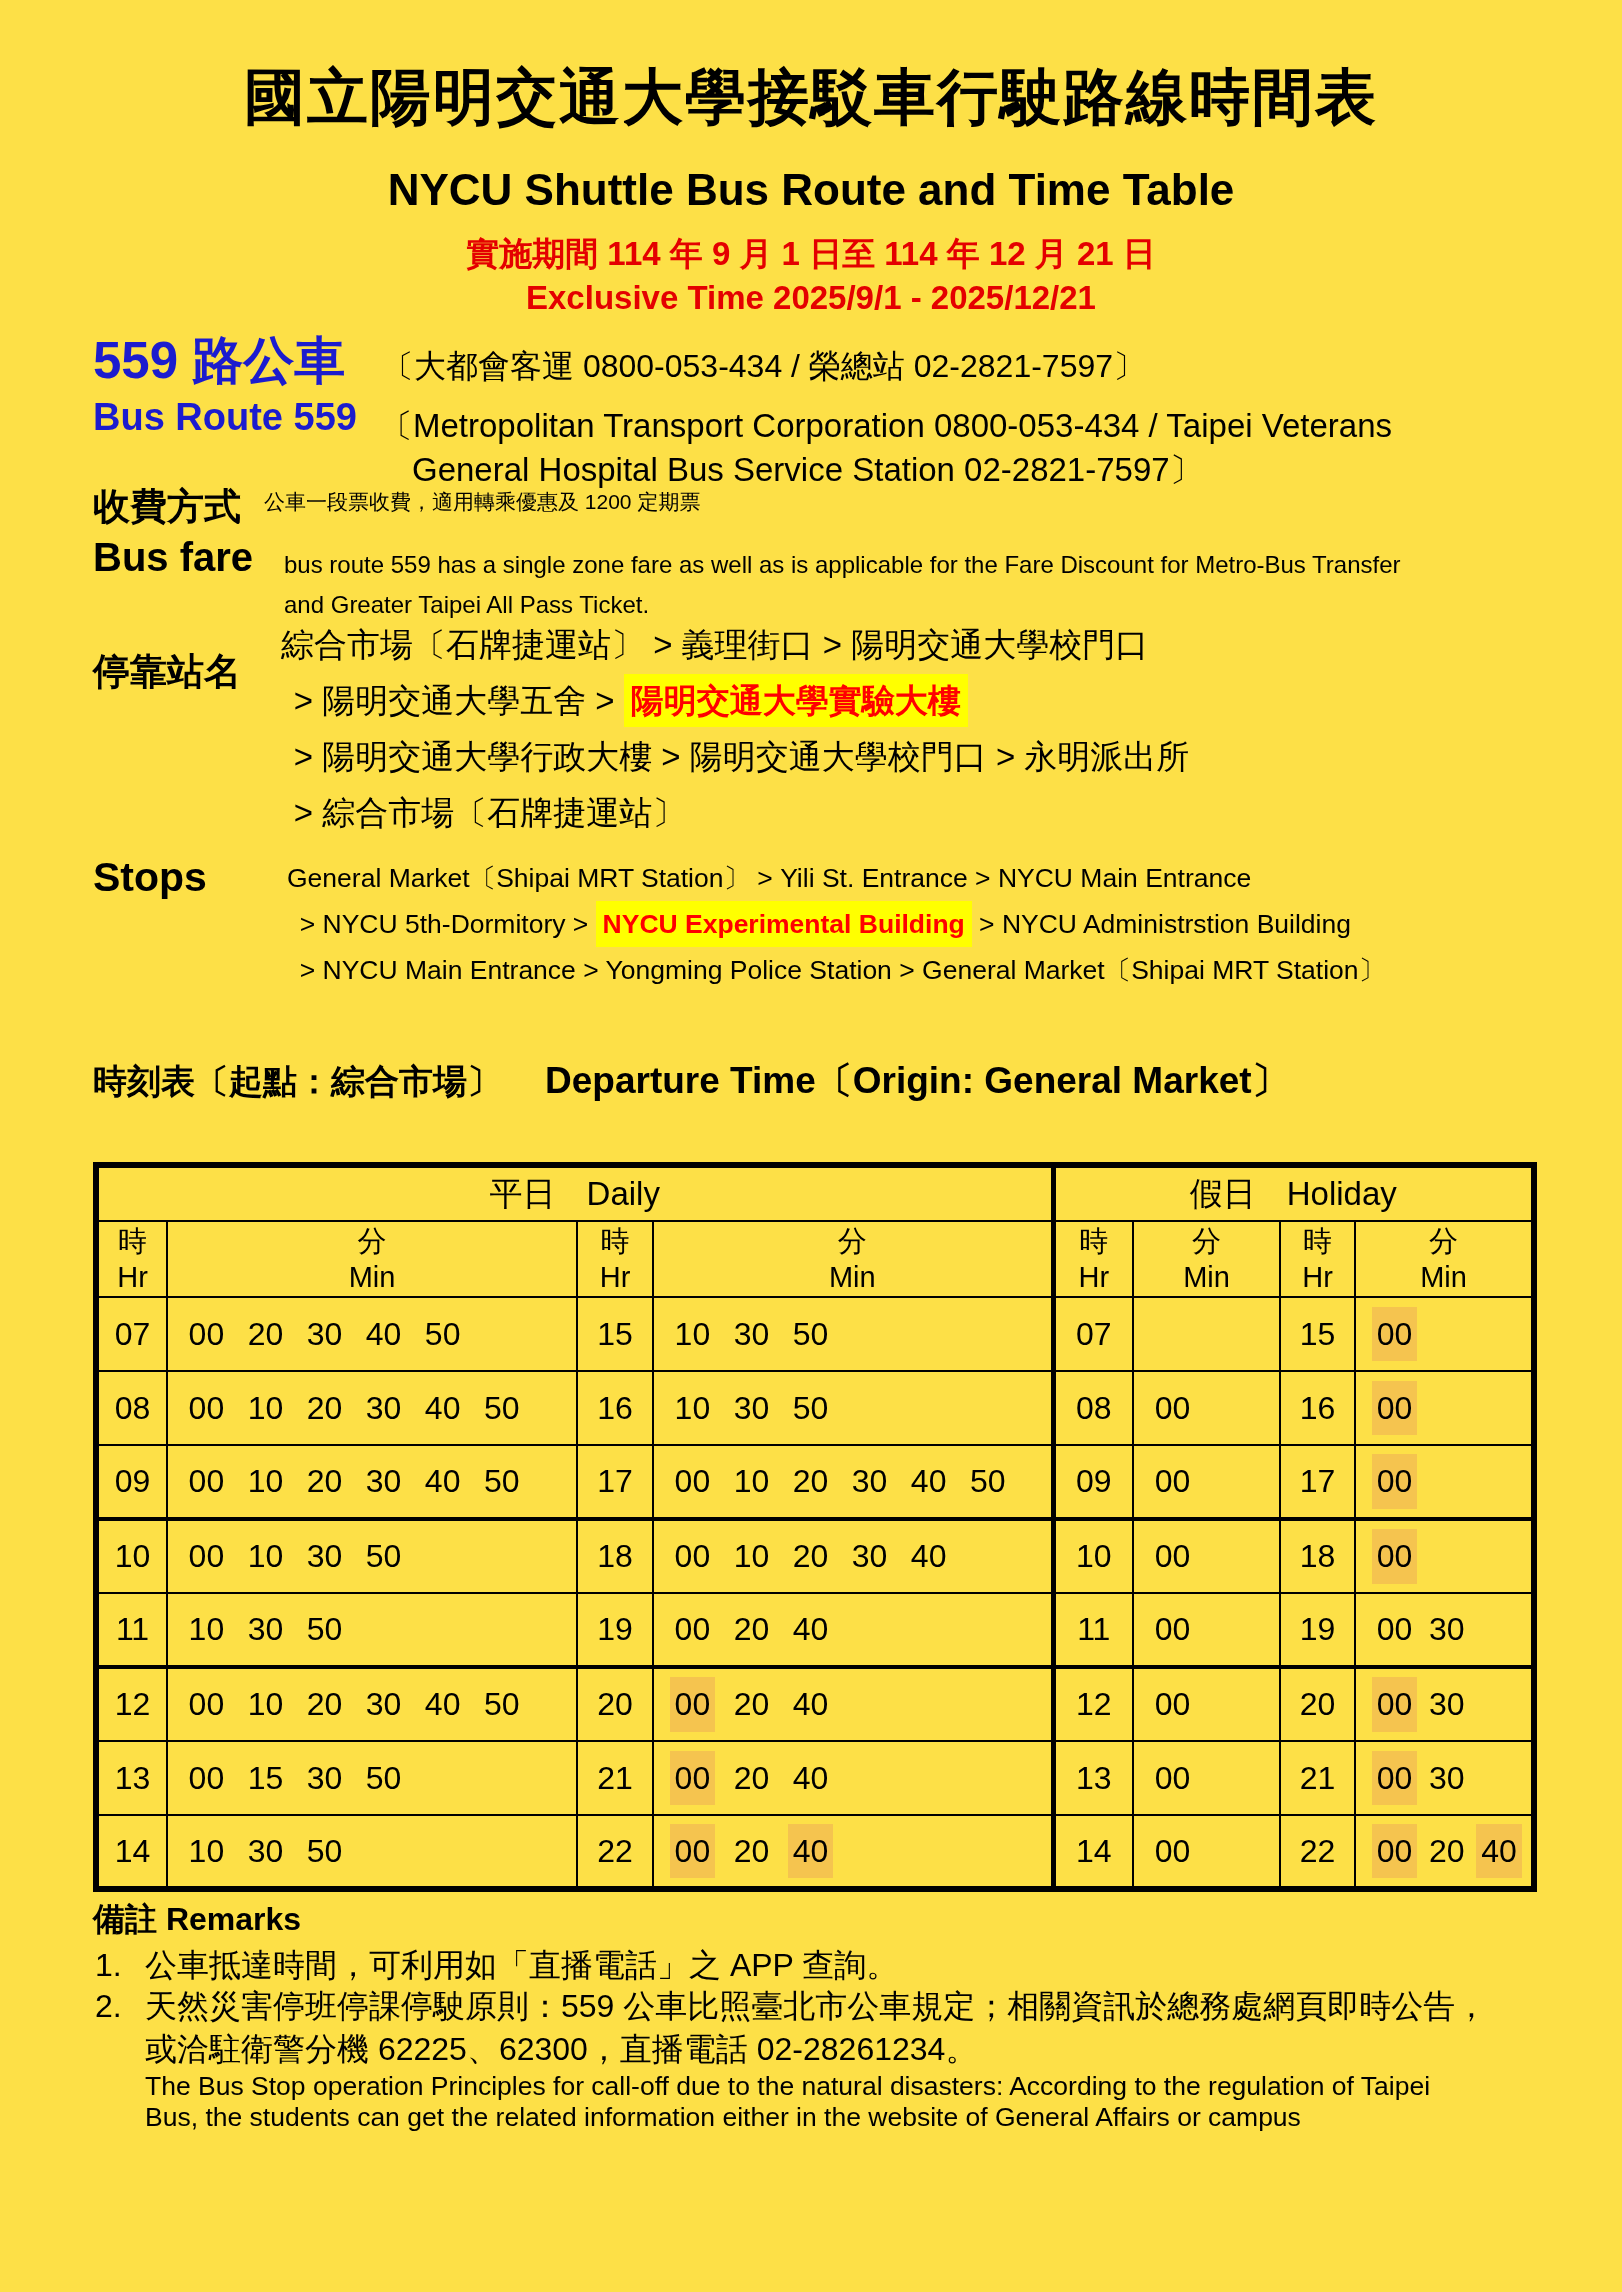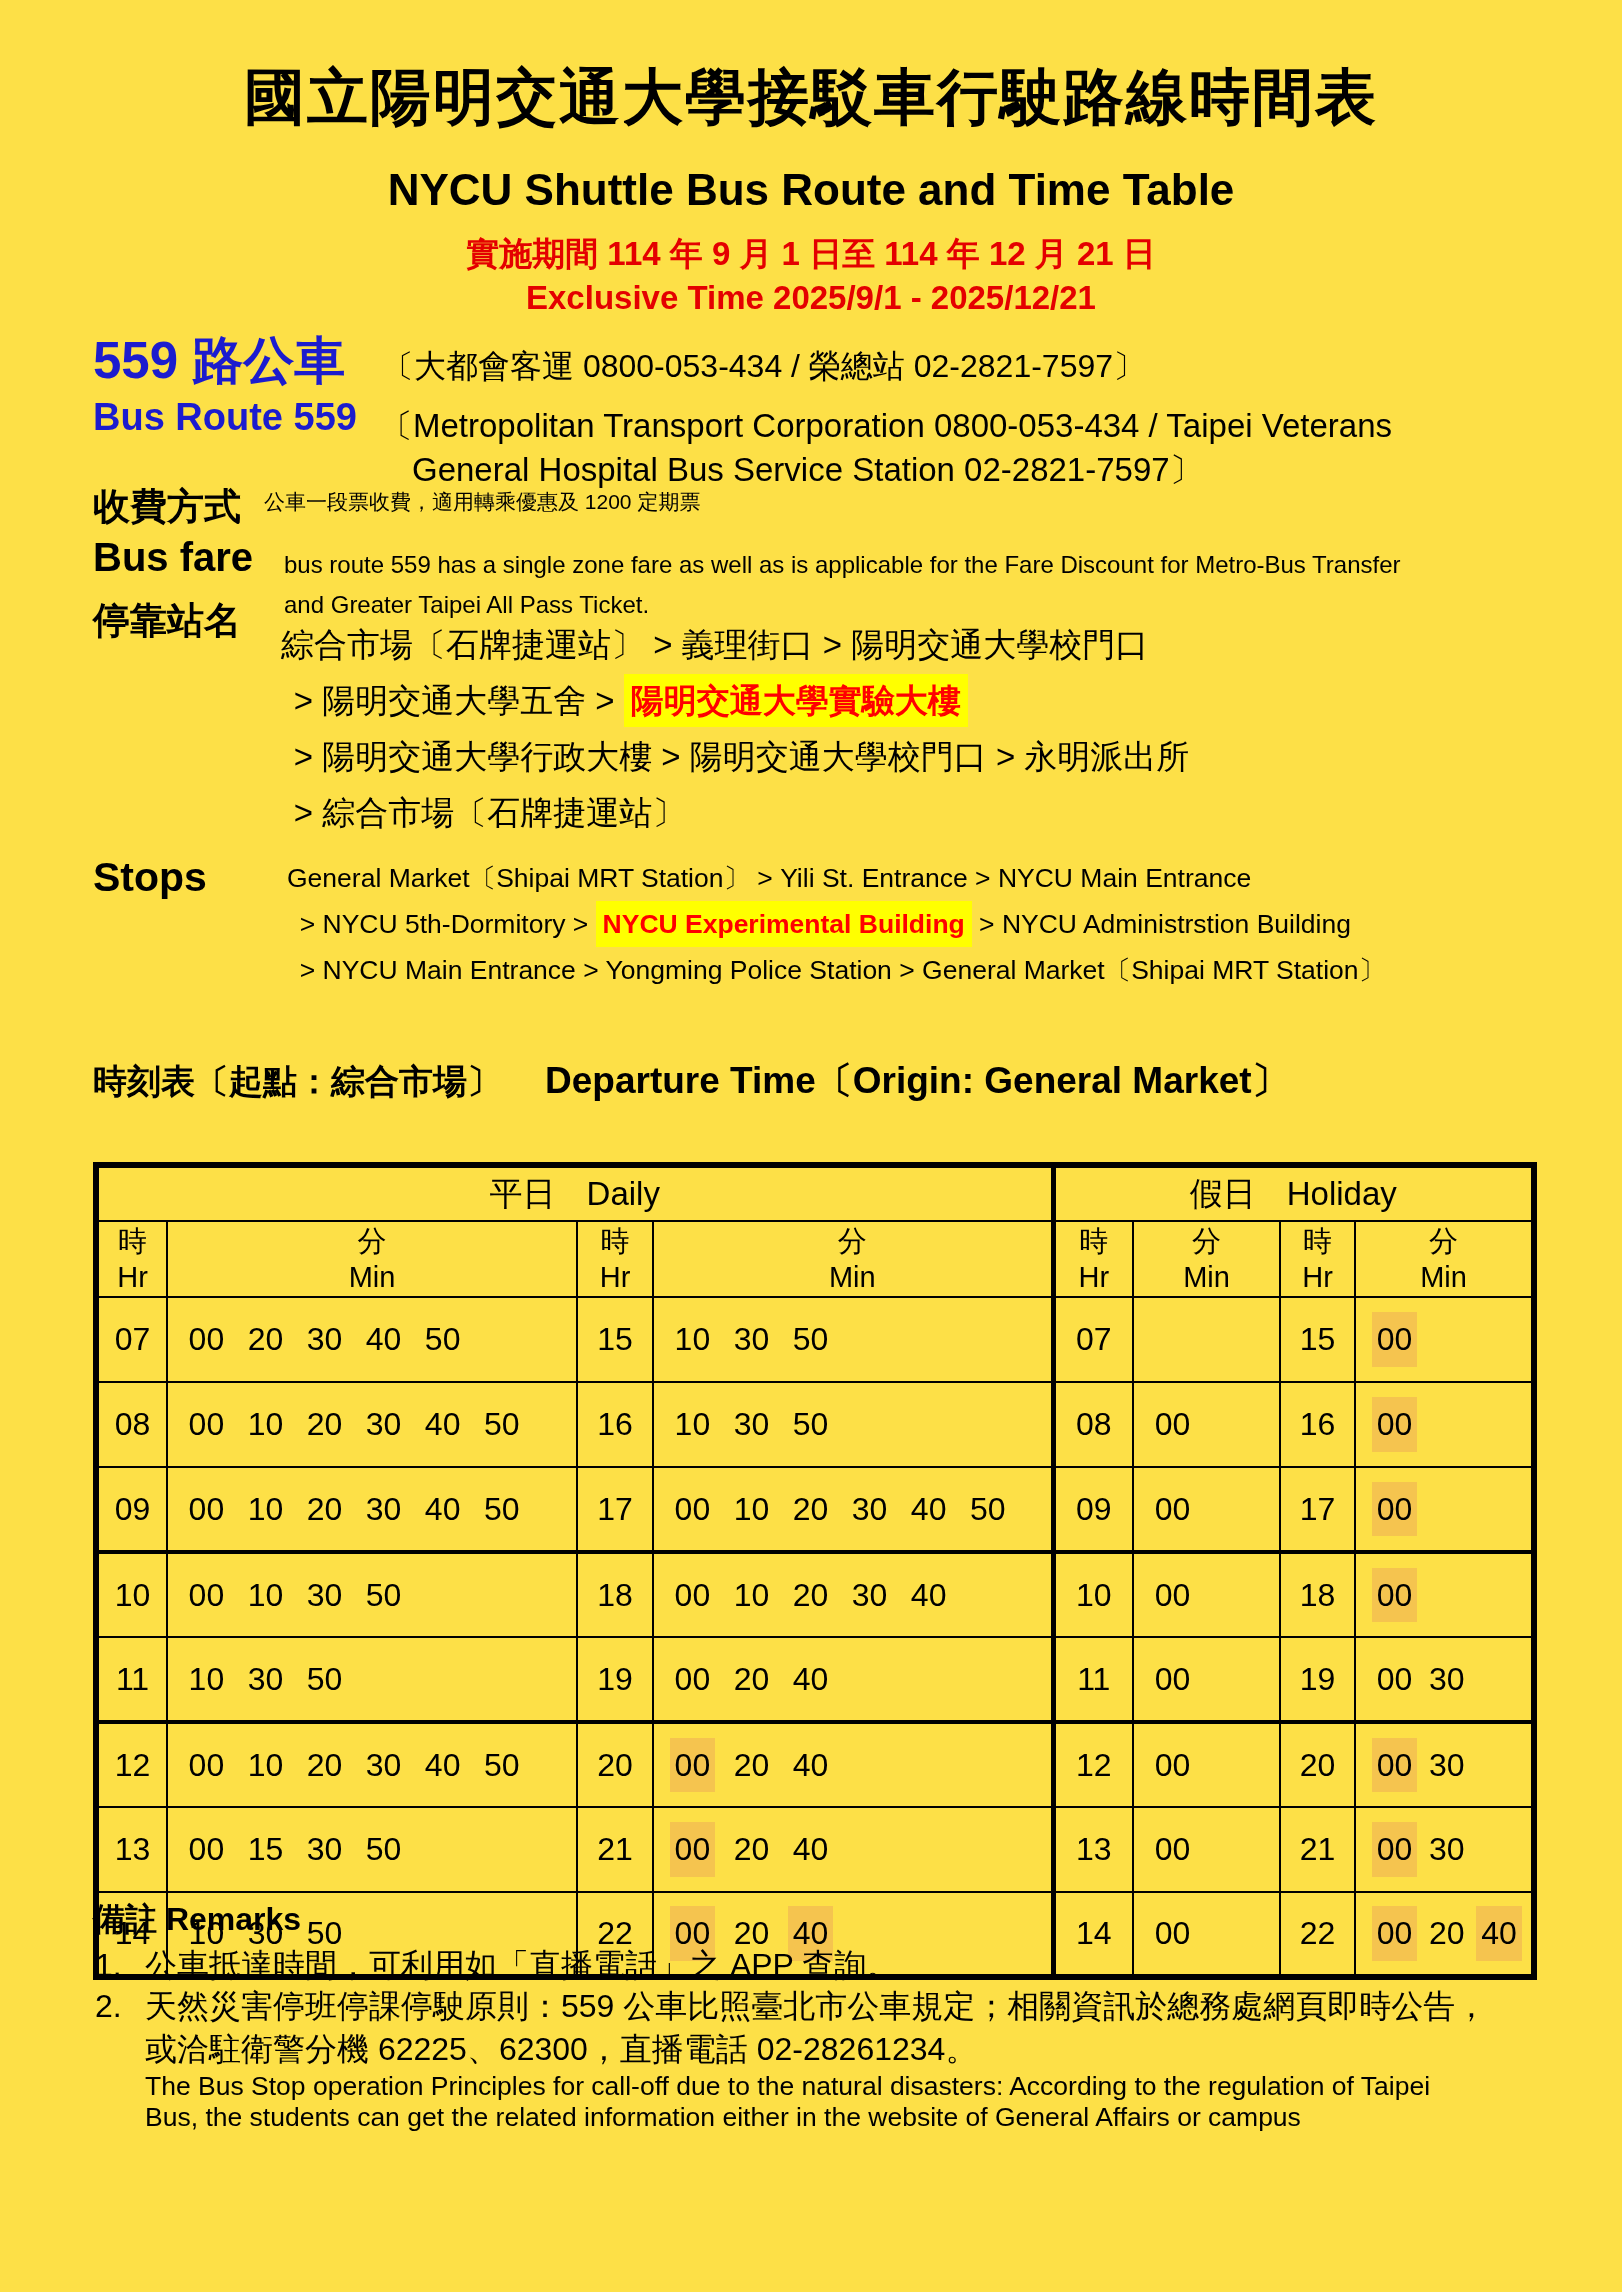--- a/index.html
+++ b/index.html
@@ -20,40 +20,40 @@
   .route-contact-zh { left:382px; top:345px; font-size:32px; }
   .route-name-en    { left:93px;  top:396px; font-size:38px; font-weight:bold; color:#1C1CCE; }
   .route-contact-en { left:412px; top:404px; width:1103px; font-size:33px; line-height:44px; text-indent:-32px; }
 
   .fare-label-zh { left:93px;  top:482px; font-size:37px; font-weight:bold; }
   .fare-text-zh  { left:264px; top:488px; font-size:21px; }
   .fare-label-en { left:93px;  top:535px; font-size:40px; font-weight:bold; }
   .fare-text-en  { left:284px; top:545px; font-size:24px; }
   .fare-text-en .tline { line-height:40px; }
 
-  .stops-label-zh { left:93px; top:596px; font-size:37px; font-weight:bold; }
+  .stops-label-zh { left:93px; top:647px; font-size:37px; font-weight:bold; }
   .stops-zh-lines { left:281px; top:617px; font-size:33px; }
   .stops-zh-lines .route-line { height:56px; line-height:56px; }
   .stops-label-en { left:93px; top:854px; font-size:41px; font-weight:bold; }
   .stops-en-lines { left:287px; top:855px; font-size:26.5px; }
   .stops-en-lines .route-line { height:46px; line-height:46px; }
   .route-line.gt { padding-left:12.7px; }
   .stop-hl { background:#FFFF00; color:#FF0000; font-weight:bold; padding:7.8px 6.9px; }
 
   .tt-title-zh { left:93px;  top:1059px; font-size:34px; font-weight:bold; }
   .tt-title-en { left:545px; top:1056px; font-size:37px; font-weight:bold; }
 
   .tt-wrap { left:93px; top:1162px; }
   table.tt { border-collapse:collapse; table-layout:fixed; width:1439px; border:6.9px solid #000; }
   .tt th, .tt td { border:2px solid #000; padding:0; font-weight:normal; }
   .tt tr.grp { height:56px; }
   .tt tr.grp th { font-size:33px; border-bottom:2.9px solid #000; }
   .tt tr.sub { height:76px; }
   .tt tr.sub th { font-size:29px; line-height:36px; border-bottom:2.9px solid #000; }
-  .tt tbody tr { height:85px; }
+  .tt tbody tr { height:74px; }
   .tt tr.thick td { border-bottom:4.9px solid #000; }
   .tt .hdiv { border-left:5.9px solid #000 !important; }
   .tt td.hr  { text-align:center; font-size:32px; }
   .tt td.min { text-align:left; padding-left:15.7px; font-size:32px; }
   .mv { display:inline-block; padding:8.8px 4.9px; }
   td.daily .mv   { margin-right:13.7px; }
   td.holiday .mv { margin-right:6.9px; }
   .mv.hl { background:#F5C44F; }
   .gap { display:inline-block; width:31px; }
 

